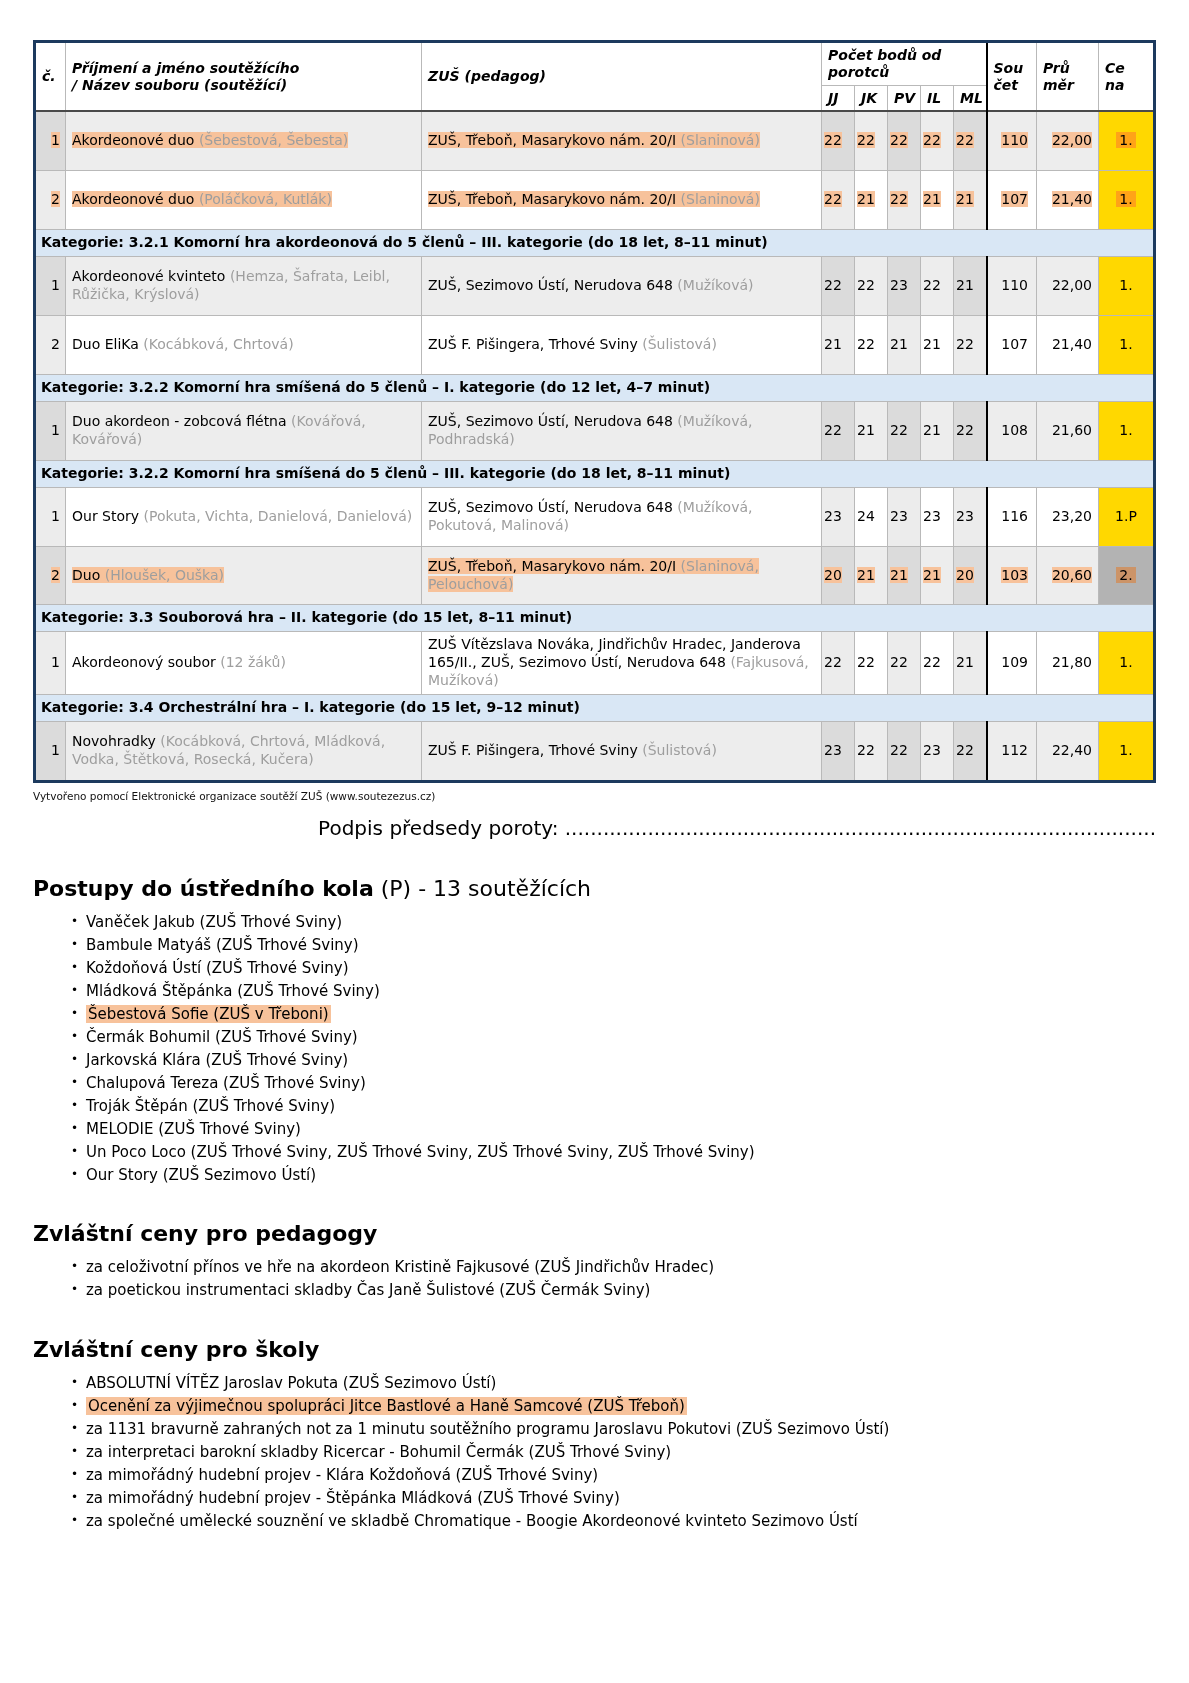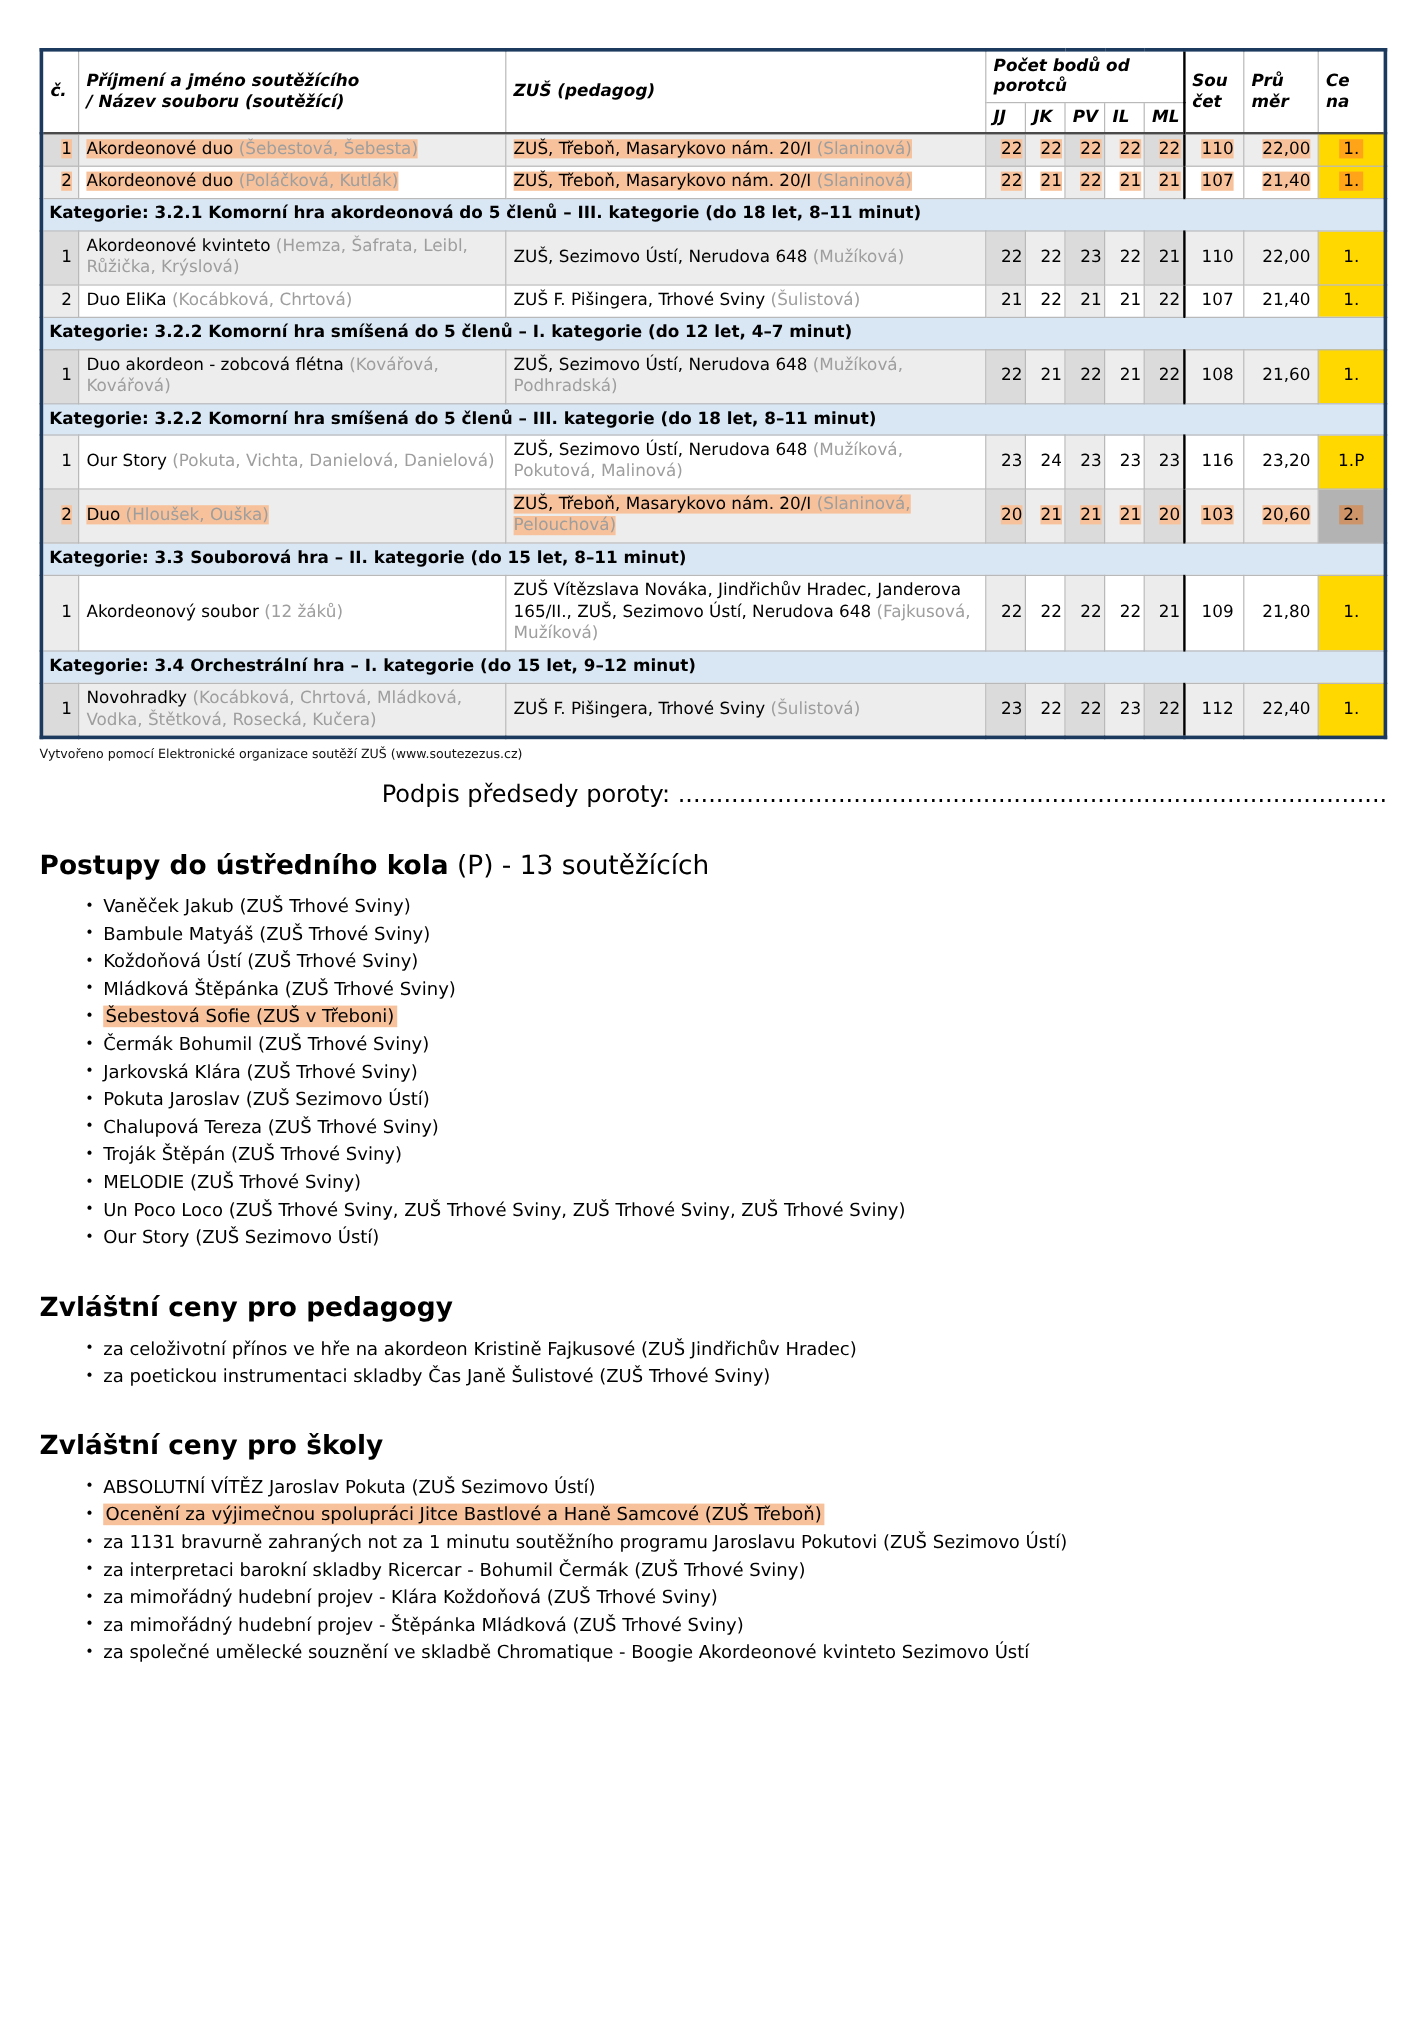--- a/index.html
+++ b/index.html
@@ -15,21 +15,21 @@
   th.points-group { text-align: center; padding: 2px 2px; }
   th.juror { text-align: center; padding: 2px 2px; }
   th.head-stack { line-height: 1.15; }
   .cshade { background: rgba(0,0,0,0.075); }
   tr.shaded { background: #ededed; }
   .sum-col { border-left: 2px solid #000 !important; }
 
   .results td { font-size: 14px; padding: 4px 6px; line-height: 1.28; }
   td.category-cell { background: #d9e7f5; font-weight: bold; padding: 4px 5px; }
   td.no-cell { text-align: right; padding-right: 5px; padding-left: 2px; }
-  td.score-cell { text-align: right; padding: 4px 2px; }
+  td.score-cell { text-align: left; padding: 20px 2px; }
   td.sum-cell { text-align: right; padding-right: 8px; }
   td.avg-cell { text-align: right; padding-right: 6px; }
   td.prize-cell { text-align: center; }
   td.prize-gold { background: #ffd800; }
   td.prize-silver { background: #b3b3b3; }
   .note { color: #9e9e9e; text-align: right; }
   .hl { background: #f7c29b; box-decoration-break: clone; -webkit-box-decoration-break: clone; }
   .hl-prize-gold { background: #ffa318; padding: 0 3px; }
   .hl-prize-silver { background: #cc9468; padding: 0 3px; }
 
@@ -228,32 +228,31 @@
 
   <h2 class="section-title"><span class="b">Postupy do ústředního kola</span><span> (P) - 13 soutěžících</span></h2>
   <ul class="bullets">
       <li class="bullet-item"><span>Vaněček Jakub (ZUŠ Trhové Sviny)</span></li>
       <li class="bullet-item"><span>Bambule Matyáš (ZUŠ Trhové Sviny)</span></li>
       <li class="bullet-item"><span>Koždoňová Ústí (ZUŠ Trhové Sviny)</span></li>
       <li class="bullet-item"><span>Mládková Štěpánka (ZUŠ Trhové Sviny)</span></li>
       <li class="bullet-item"><span class="hl">Šebestová Sofie (ZUŠ v Třeboni)</span></li>
       <li class="bullet-item"><span>Čermák Bohumil (ZUŠ Trhové Sviny)</span></li>
       <li class="bullet-item"><span>Jarkovská Klára (ZUŠ Trhové Sviny)</span></li>
-      <li class="bullet-item"><span>Pokuta Jaroslav (ZUŠ Sezimovo Ústí)</span></li>
       <li class="bullet-item"><span>Chalupová Tereza (ZUŠ Trhové Sviny)</span></li>
       <li class="bullet-item"><span>Troják Štěpán (ZUŠ Trhové Sviny)</span></li>
       <li class="bullet-item"><span>MELODIE (ZUŠ Trhové Sviny)</span></li>
       <li class="bullet-item"><span>Un Poco Loco (ZUŠ Trhové Sviny, ZUŠ Trhové Sviny, ZUŠ Trhové Sviny, ZUŠ Trhové Sviny)</span></li>
       <li class="bullet-item"><span>Our Story (ZUŠ Sezimovo Ústí)</span></li>
     </ul>
 
   <h2 class="section-title"><span class="b">Zvláštní ceny pro pedagogy</span></h2>
   <ul class="bullets">
       <li class="bullet-item"><span>za celoživotní přínos ve hře na akordeon Kristině Fajkusové (ZUŠ Jindřichův Hradec)</span></li>
-      <li class="bullet-item"><span>za poetickou instrumentaci skladby Čas Janě Šulistové (ZUŠ Trhové Sviny)</span></li>
+      <li class="bullet-item"><span>za poetickou instrumentaci skladby Čas Janě Šulistové (ZUŠ Čermák Sviny)</span></li>
     </ul>
 
   <h2 class="section-title"><span class="b">Zvláštní ceny pro školy</span></h2>
   <ul class="bullets">
       <li class="bullet-item"><span>ABSOLUTNÍ VÍTĚZ Jaroslav Pokuta (ZUŠ Sezimovo Ústí)</span></li>
       <li class="bullet-item"><span class="hl">Ocenění za výjimečnou spolupráci Jitce Bastlové a Haně Samcové (ZUŠ Třeboň)</span></li>
       <li class="bullet-item"><span>za 1131 bravurně zahraných not za 1 minutu soutěžního programu Jaroslavu Pokutovi (ZUŠ Sezimovo Ústí)</span></li>
       <li class="bullet-item"><span>za interpretaci barokní skladby Ricercar - Bohumil Čermák (ZUŠ Trhové Sviny)</span></li>
       <li class="bullet-item"><span>za mimořádný hudební projev - Klára Koždoňová (ZUŠ Trhové Sviny)</span></li>
       <li class="bullet-item"><span>za mimořádný hudební projev - Štěpánka Mládková (ZUŠ Trhové Sviny)</span></li>

